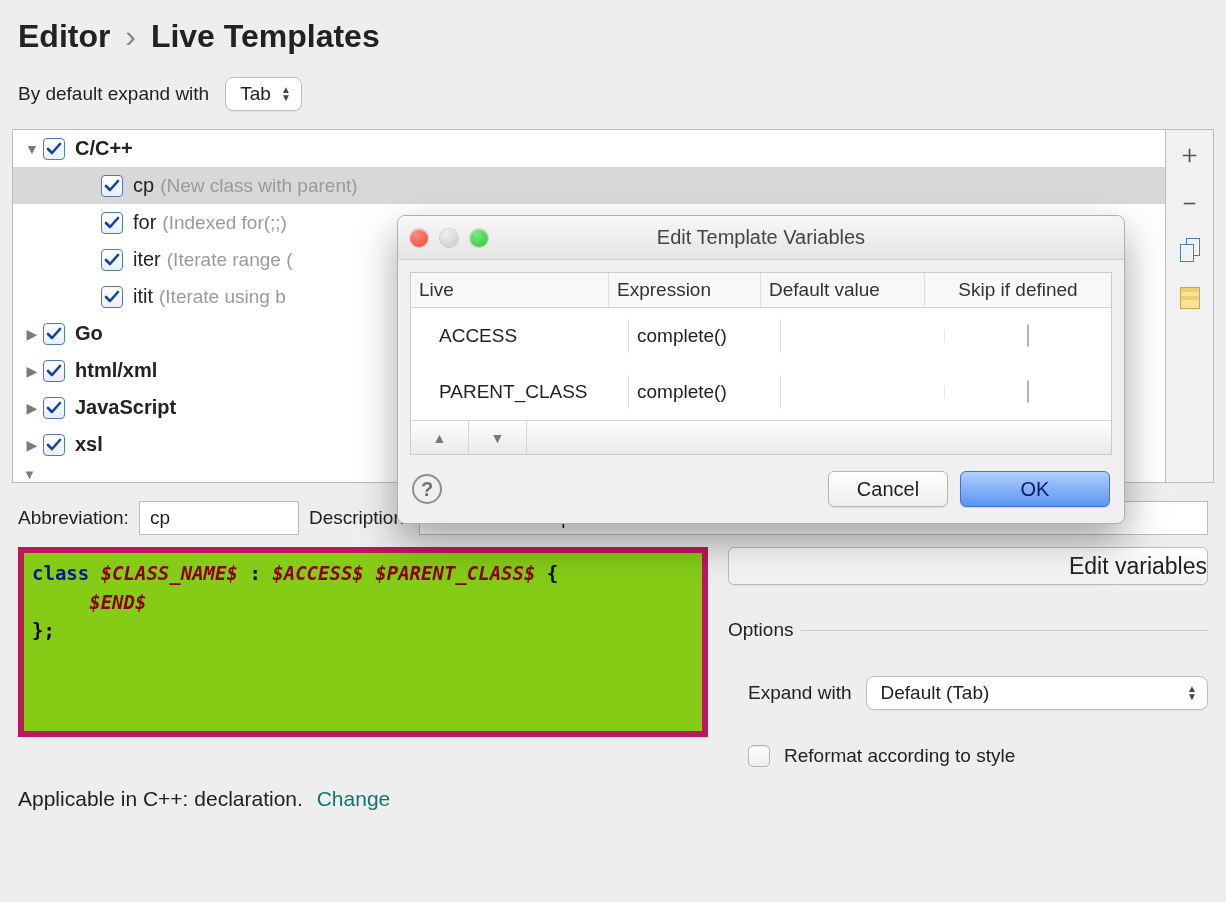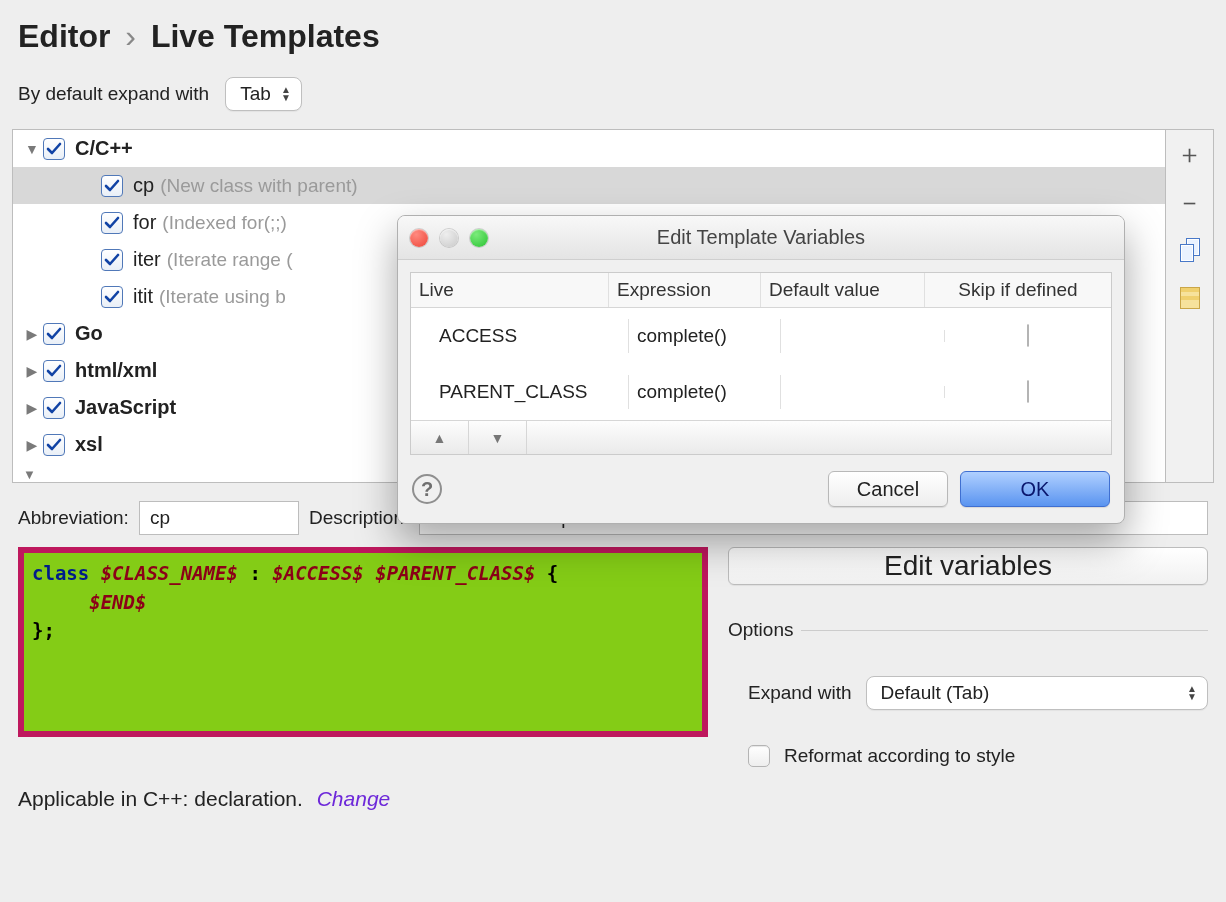--- a/index.html
+++ b/index.html
@@ -145,42 +145,42 @@
   .var { color: #8b0018; }
   .plain { color: #000; font-style: normal; font-weight: bold;}
 
   .big-btn {
     background: linear-gradient(#ffffff,#f1f1f1);
     border: 1px solid #bcbcbc;
     border-radius: 6px;
     height: 38px;
     display: flex;
     align-items: center;
-    justify-content: center;
-    font-size: 28px;
+    justify-content: flex-end;
+    font-size: 23px;
     box-shadow: 0 1px 0 rgba(0,0,0,0.05);
   }
   .options-sep {
     display: flex; align-items: center; gap: 8px; margin-top: 34px;
   }
   .options-sep .line { flex: 1; height: 1px; background: #ccc; }
   .opt-row { display: flex; align-items: center; gap: 14px; margin-top: 35px; padding-left: 20px;}
   .mac-check {
     width: 22px; height: 22px;
     border: 1px solid #b4b4b4;
     border-radius: 5px;
     background: linear-gradient(#fff,#eee);
     box-shadow: inset 0 1px 1px rgba(0,0,0,0.1);
   }
 
   .applicable {
     padding: 20px 18px;
     font-size: 21px;
   }
-  .applicable .link { color: #6d28d9; margin-left: 8px; font-style: italic; }
+  .applicable .link { color: #0f766e; margin-left: 8px; }
 
   
   .dialog {
     position: absolute;
     left: 397px; top: 215px;
     width: 728px;
     background: #f0f0f0;
     border: 1px solid #b0b0b0;
     border-radius: 8px;
     box-shadow: 0 18px 40px rgba(0,0,0,0.35);

